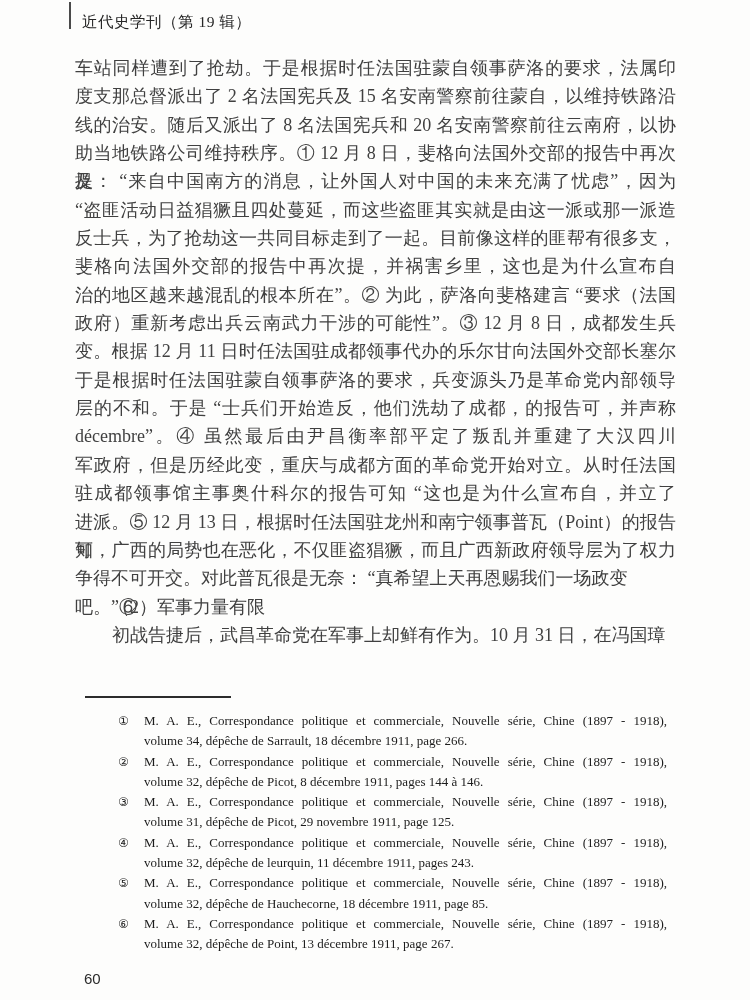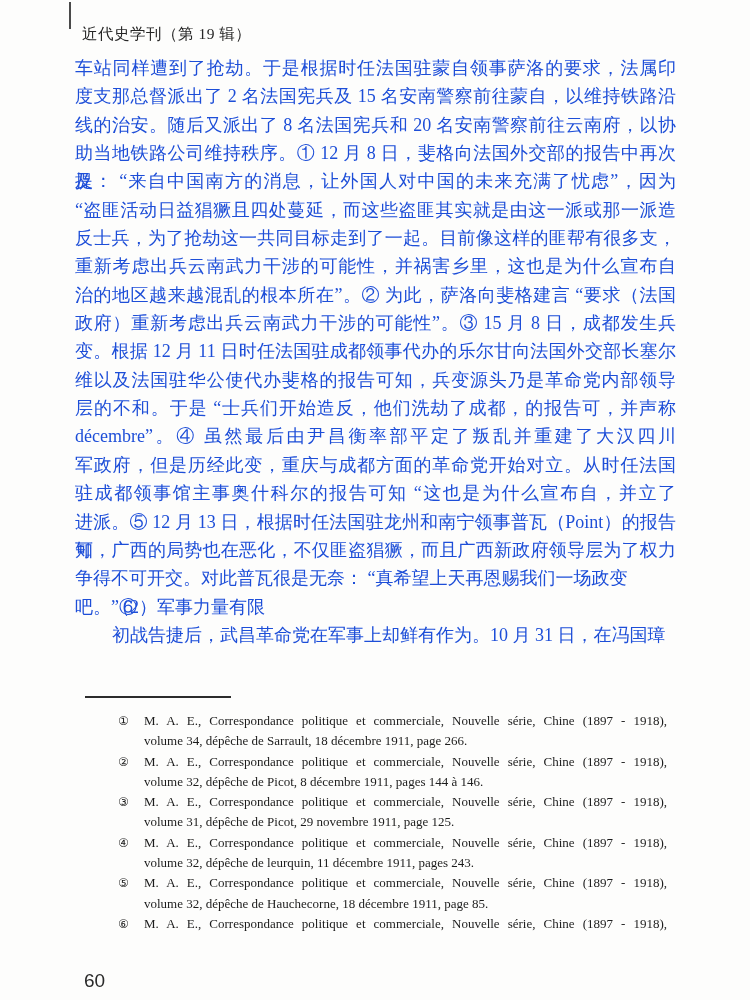--- a/index.html
+++ b/index.html
@@ -12,34 +12,34 @@
     overflow:hidden;
     font-family:"Liberation Serif","DejaVu Serif",serif;
     color:#1e1e1e;
   }
   
   .hdr-rule{
     position:absolute;left:69px;top:2px;
     width:2px;height:27px;background:#4a4a4a;
   }
   .hdr-title{
-    position:absolute;left:82px;top:24px;
+    position:absolute;left:82px;top:12px;
     font-size:15.5px;line-height:20px;
     letter-spacing:0.5px;color:#262626;
     white-space:nowrap;
   }
   
   .body-text{
     position:absolute;left:75px;top:54px;width:601px;
   }
   .bline{
     font-size:18px;
     line-height:28.35px;height:28.35px;
     white-space:normal;
-    color:#1d4ed8;
+    color:#404040;
   }
   .bline.fill{
     text-align:justify;
     text-align-last:justify;
   }
   .bline.indent{ text-indent:37px; }
   
   .fn-divider{
     position:absolute;left:85px;top:696px;
     width:146px;height:0;
@@ -60,45 +60,45 @@
   .fn-line{
     font-size:13px;line-height:20.3px;color:#1c1c1c;
   }
   .fn-line.fill{
     text-align:justify;
     text-align-last:justify;
   }
   
   .page-number{
     position:absolute;left:84px;top:970px;
-    font-size:19px;color:#2a2a2a;
+    font-size:15px;color:#2a2a2a;
     font-family:"Liberation Sans","DejaVu Sans",sans-serif;
   }
 </style>
 </head>
 <body>
 
 <div class="page">
 
   <div class="hdr-rule"></div>
   <div class="hdr-title">近代史学刊（第 19 辑）</div>
 
   <div class="body-text" id="bodyText">
       <div class="bline fill">车站同样遭到了抢劫。于是根据时任法国驻蒙自领事萨洛的要求，法属印</div>
       <div class="bline fill">度支那总督派出了 2 名法国宪兵及 15 名安南警察前往蒙自，以维持铁路沿</div>
       <div class="bline fill">线的治安。随后又派出了 8 名法国宪兵和 20 名安南警察前往云南府，以协</div>
       <div class="bline fill">助当地铁路公司维持秩序。① 12 月 8 日，斐格向法国外交部的报告中再次提</div>
       <div class="bline fill">及： “来自中国南方的消息，让外国人对中国的未来充满了忧虑”，因为</div>
       <div class="bline fill">“盗匪活动日益猖獗且四处蔓延，而这些盗匪其实就是由这一派或那一派造</div>
       <div class="bline fill">反士兵，为了抢劫这一共同目标走到了一起。目前像这样的匪帮有很多支，</div>
-      <div class="bline fill">重新考虑出兵云南武力干涉的可能性，并祸害乡里，这也是为什么宣布自</div>
+      <div class="bline fill">斐格向法国外交部的报告中再次提，并祸害乡里，这也是为什么宣布自</div>
       <div class="bline fill">治的地区越来越混乱的根本所在”。② 为此，萨洛向斐格建言 “要求（法国</div>
-      <div class="bline fill">政府）重新考虑出兵云南武力干涉的可能性”。③ 15 月 8 日，成都发生兵</div>
+      <div class="bline fill">政府）重新考虑出兵云南武力干涉的可能性”。③ 12 月 8 日，成都发生兵</div>
       <div class="bline fill">变。根据 12 月 11 日时任法国驻成都领事代办的乐尔甘向法国外交部长塞尔</div>
-      <div class="bline fill">维以及法国驻华公使代办斐格的报告可知，兵变源头乃是革命党内部领导</div>
+      <div class="bline fill">于是根据时任法国驻蒙自领事萨洛的要求，兵变源头乃是革命党内部领导</div>
       <div class="bline fill">层的不和。于是 “士兵们开始造反，他们洗劫了成都，的报告可，并声称</div>
       <div class="bline fill">décembre”。④ 虽然最后由尹昌衡率部平定了叛乱并重建了大汉四川</div>
       <div class="bline fill">军政府，但是历经此变，重庆与成都方面的革命党开始对立。从时任法国</div>
       <div class="bline fill">驻成都领事馆主事奥什科尔的报告可知 “这也是为什么宣布自，并立了</div>
       <div class="bline fill">进派。⑤ 12 月 13 日，根据时任法国驻龙州和南宁领事普瓦（Point）的报告可</div>
       <div class="bline fill">知，广西的局势也在恶化，不仅匪盗猖獗，而且广西新政府领导层为了权力</div>
       <div class="bline">争得不可开交。对此普瓦很是无奈： “真希望上天再恩赐我们一场政变吧。”⑥</div>
       <div class="bline indent">（2）军事力量有限</div>
       <div class="bline indent">初战告捷后，武昌革命党在军事上却鲜有作为。10 月 31 日，在冯国璋</div>
     </div>
@@ -138,18 +138,19 @@
     <span class="fn-marker">⑤</span>
     <span class="fn-text">
       <span class="fn-line fill" style="display:block">M. A. E., Correspondance politique et commerciale, Nouvelle série, Chine (1897 - 1918),</span>
       <span class="fn-line" style="display:block">volume 32, dépêche de Hauchecorne, 18 décembre 1911, page 85.</span>
     </span>
   </div>
       <div class="fn">
     <span class="fn-marker">⑥</span>
     <span class="fn-text">
       <span class="fn-line fill" style="display:block">M. A. E., Correspondance politique et commerciale, Nouvelle série, Chine (1897 - 1918),</span>
+      <span class="fn-line" style="display:block">volume 32, dépêche de Point, 13 décembre 1911, page 267.</span>
     </span>
   </div>
     </div>
 
   <div class="page-number">60</div>
 </div>
 
 </body></html>

